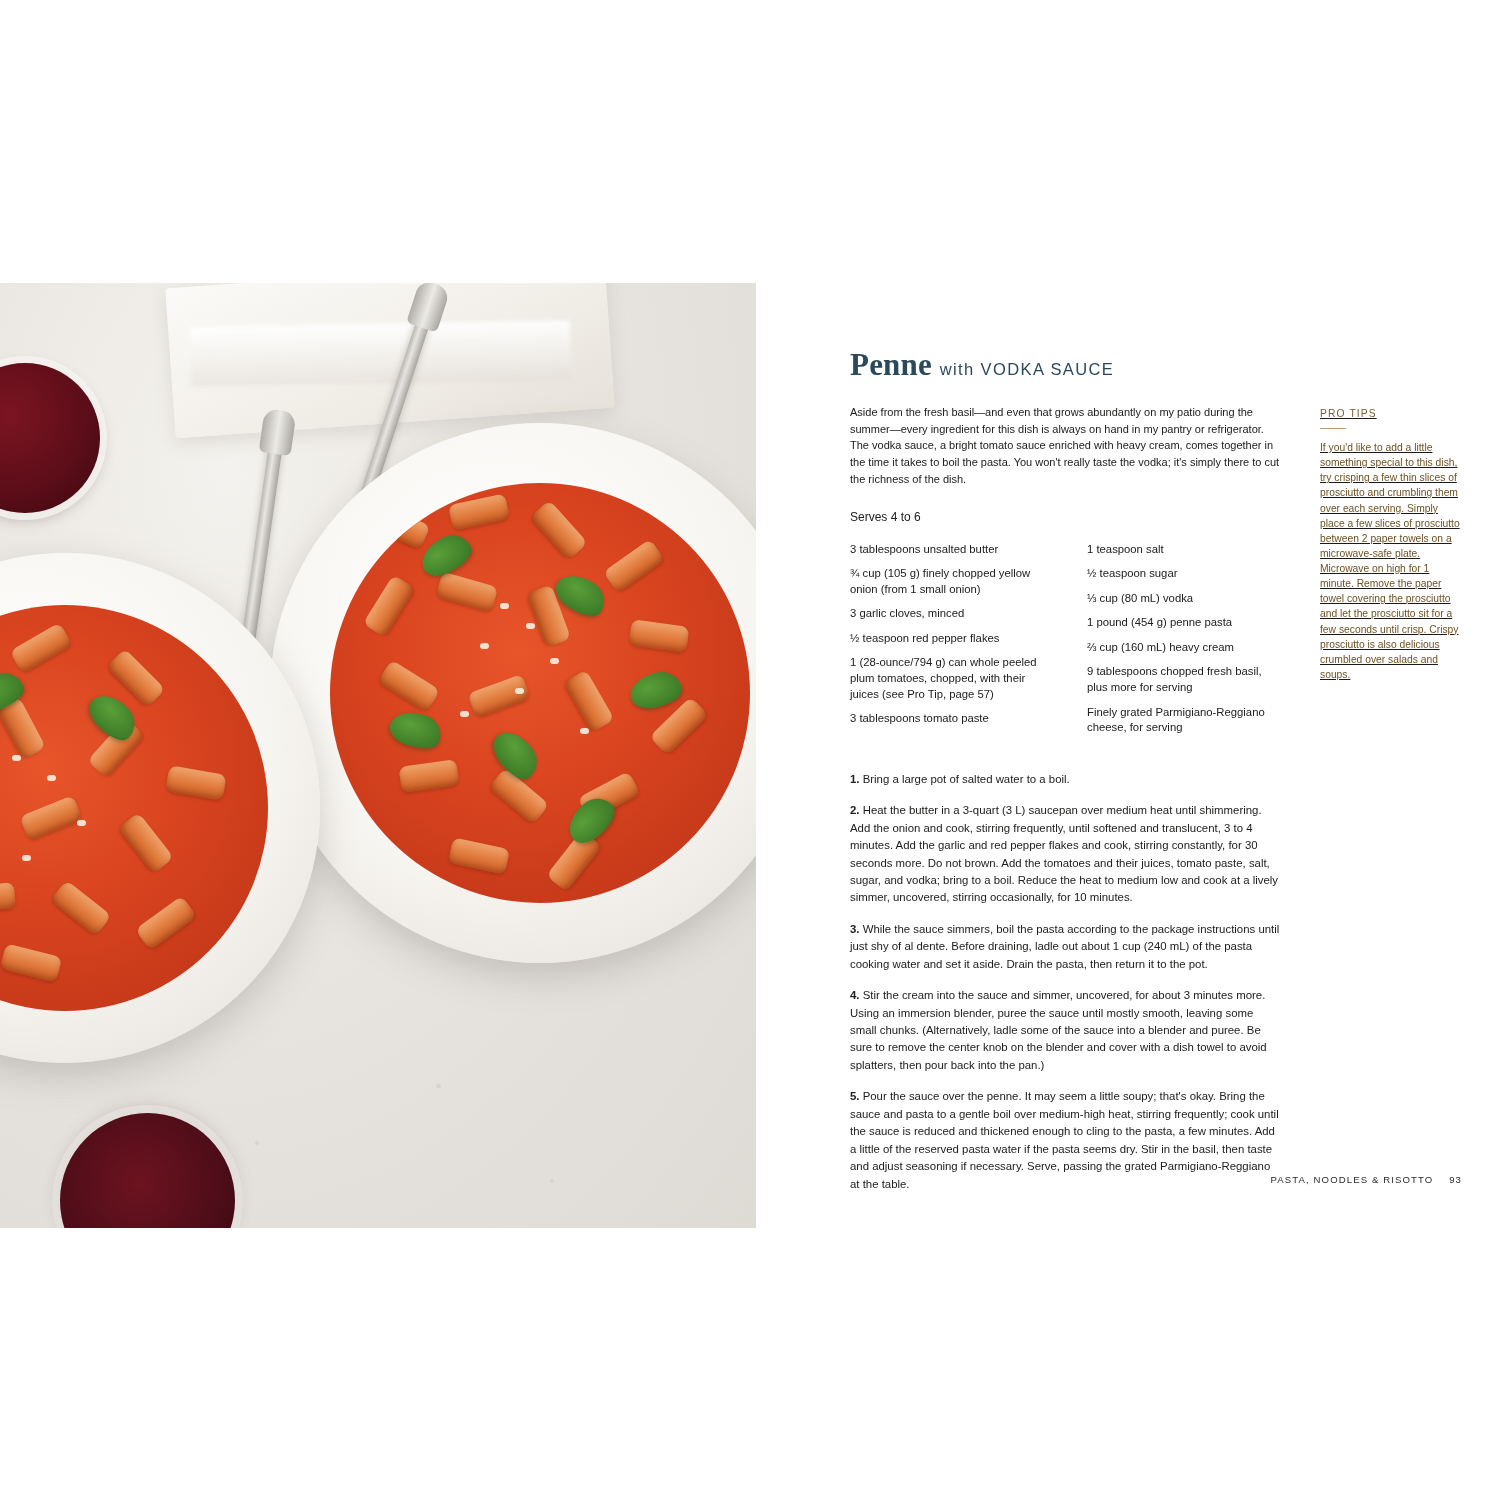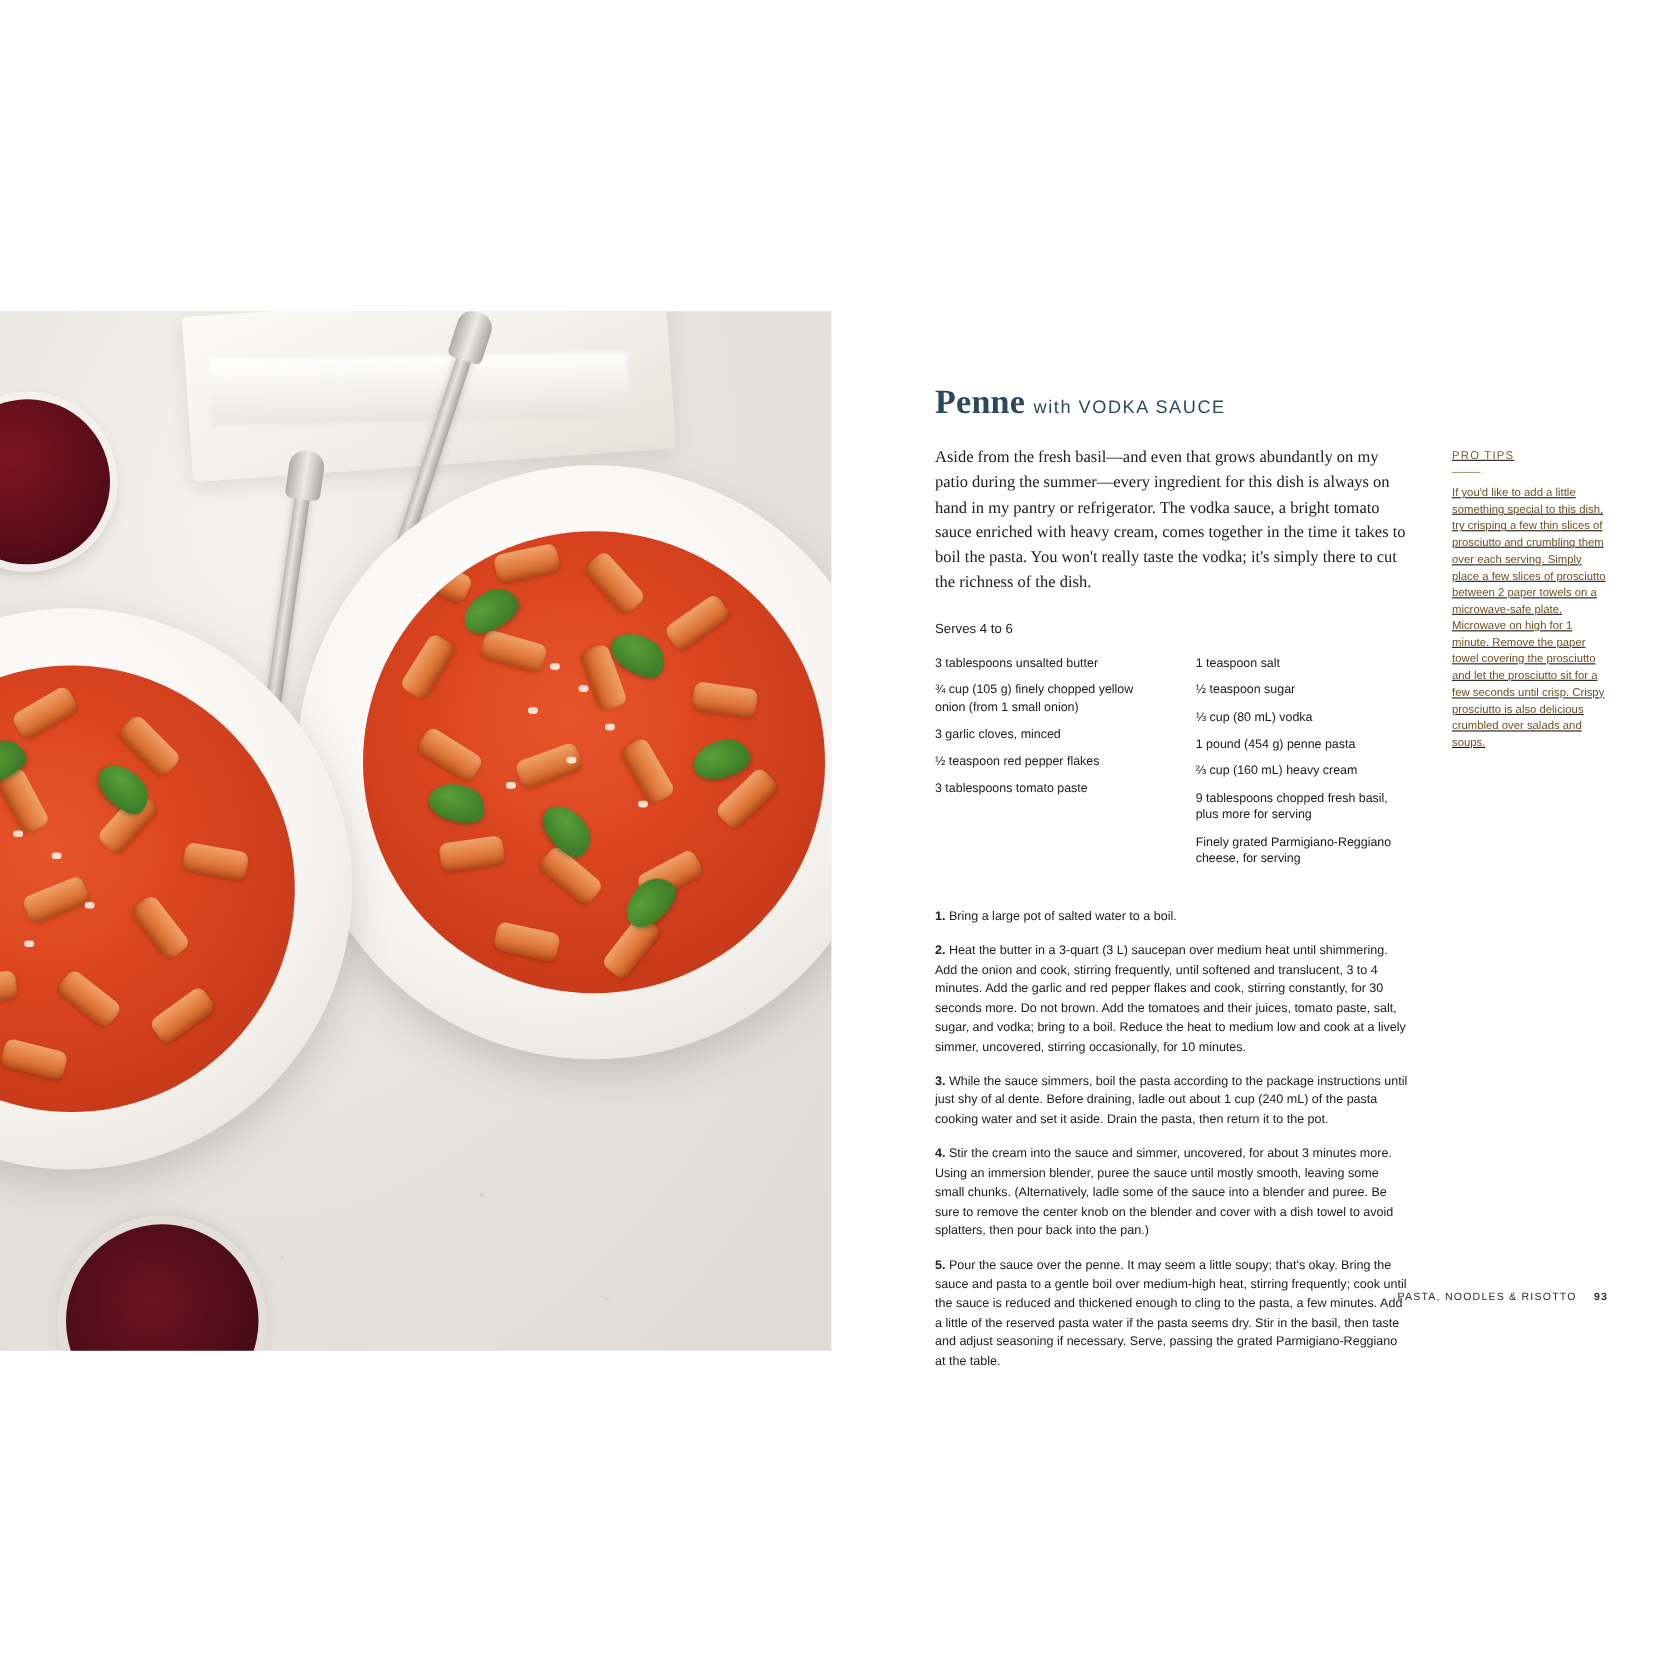--- a/index.html
+++ b/index.html
@@ -212,25 +212,24 @@
   .col-main {
     width: 430px;
   }
   .col-side {
     width: 142px;
     padding-top: 4px;
     text-decoration: underline;
   }
 
   .headnote {
-    font-size: 15px;
+    font-size: 11px;
     line-height: 1.52;
     margin: 0 0 22px 0;
     color: #20201f;
-    font-family: Liberation Serif, serif;
   }
   .serves {
     font-size: 12px;
     margin: 0 0 18px 0;
     color: #20201f;
   }
   .ingredients {
     display: flex;
     gap: 44px;
     margin-bottom: 26px;
@@ -278,21 +277,21 @@
   .footer {
     position: absolute;
     right: 0;
     bottom: -6px;
     font-size: 9.6px;
     letter-spacing: 1.1px;
     color: #2a2a2a;
     white-space: nowrap;
   }
   .footer .pageno {
-    font-weight: bold;
+    font-weight: normal;
     margin-left: 12px;
   }
 </style>
 </head>
 <body>
 
 <div class="spread">
 
   <div class="photo-page">
     <div class="photo-bg"></div>
@@ -383,20 +382,21 @@
           <p class="headnote">Aside from the fresh basil—and even that grows abundantly on my patio during the summer—every ingredient for this dish is always on hand in my pantry or refrigerator. The vodka sauce, a bright tomato sauce enriched with heavy cream, comes together in the time it takes to boil the pasta. You won't really taste the vodka; it's simply there to cut the richness of the dish.</p>
 
           <p class="serves">Serves 4 to 6</p>
 
           <div class="ingredients">
             <div class="ing-col">
               <div class="ing-item">3 tablespoons unsalted butter</div>
               <div class="ing-item">¾ cup (105 g) finely chopped yellow onion (from 1 small onion)</div>
               <div class="ing-item">3 garlic cloves, minced</div>
               <div class="ing-item">½ teaspoon red pepper flakes</div>
+              <div class="ing-item">1 (28-ounce/794 g) can whole peeled plum tomatoes, chopped, with their juices (see Pro Tip, page 57)</div>
               <div class="ing-item">3 tablespoons tomato paste</div>
             </div>
             <div class="ing-col">
               <div class="ing-item">1 teaspoon salt</div>
               <div class="ing-item">½ teaspoon sugar</div>
               <div class="ing-item">⅓ cup (80 mL) vodka</div>
               <div class="ing-item">1 pound (454 g) penne pasta</div>
               <div class="ing-item">⅔ cup (160 mL) heavy cream</div>
               <div class="ing-item">9 tablespoons chopped fresh basil, plus more for serving</div>
               <div class="ing-item">Finely grated Parmigiano-Reggiano cheese, for serving</div>

